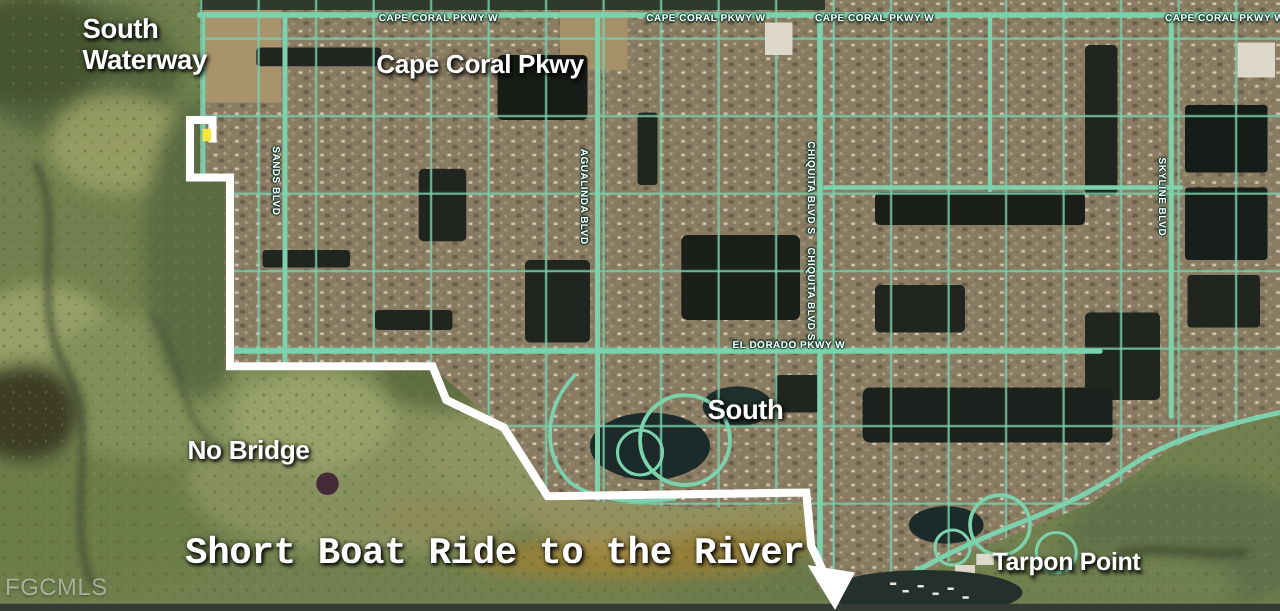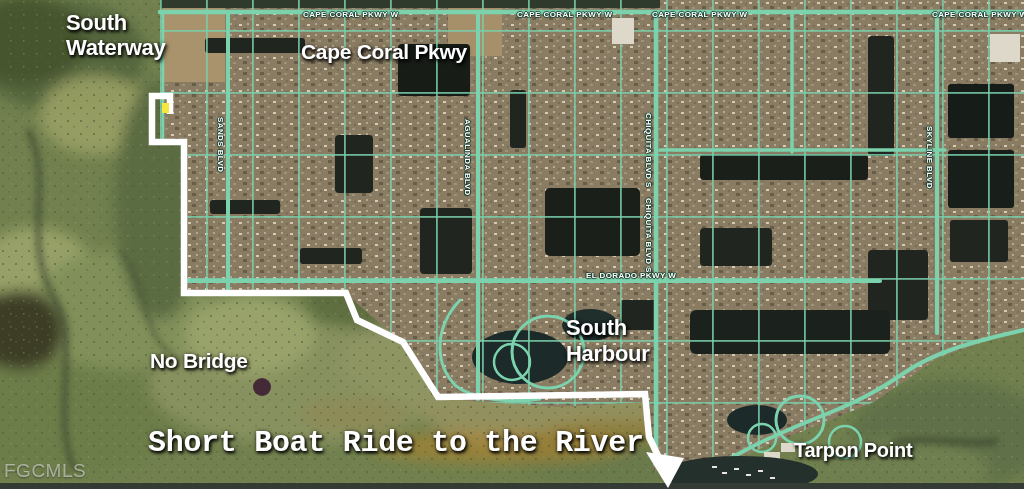--- a/index.html
+++ b/index.html
@@ -172,21 +172,20 @@
   </div>
 
   <div class="big-label" style="left:301px;top:24px;font-size:21px;margin-top:16px;">Cape Coral Pkwy</div>
 
   <div class="big-label" style="left:150px;top:349px;font-size:21px;">No Bridge</div>
 
   <div class="big-label" style="left:148px;top:426px;font-size:30px;font-family:Liberation Mono, monospace;">Short Boat Ride to the River</div>
 
   <div class="big-label" style="left:566px;top:315px;font-size:22px;line-height:26px;">
     <div>South</div>
-    <div>Harbour</div>
   </div>
 
   <div class="big-label" style="left:794px;top:439px;font-size:20px;">Tarpon Point</div>
 
   <div>
       <span class="street-label h" style="left: 303px; top: 10px;">CAPE CORAL PKWY W</span>
       <span class="street-label h" style="left: 517px; top: 10px;">CAPE CORAL PKWY W</span>
       <span class="street-label h" style="left: 652px; top: 10px;">CAPE CORAL PKWY W</span>
       <span class="street-label h" style="left: 932px; top: 10px;">CAPE CORAL PKWY W</span>
       <span class="street-label h" style="left: 560px; top: 271px; margin-left: 26px;">EL DORADO PKWY W</span>

